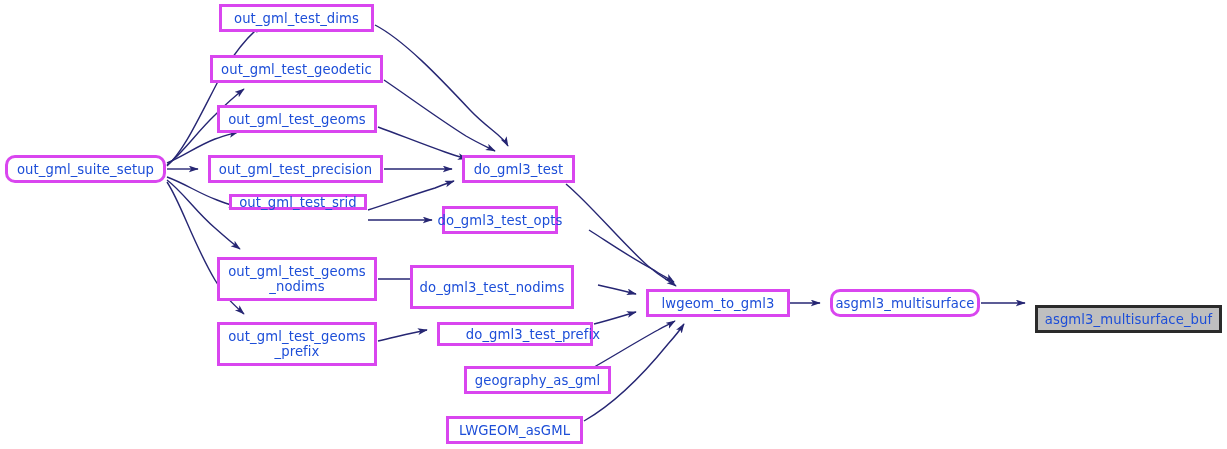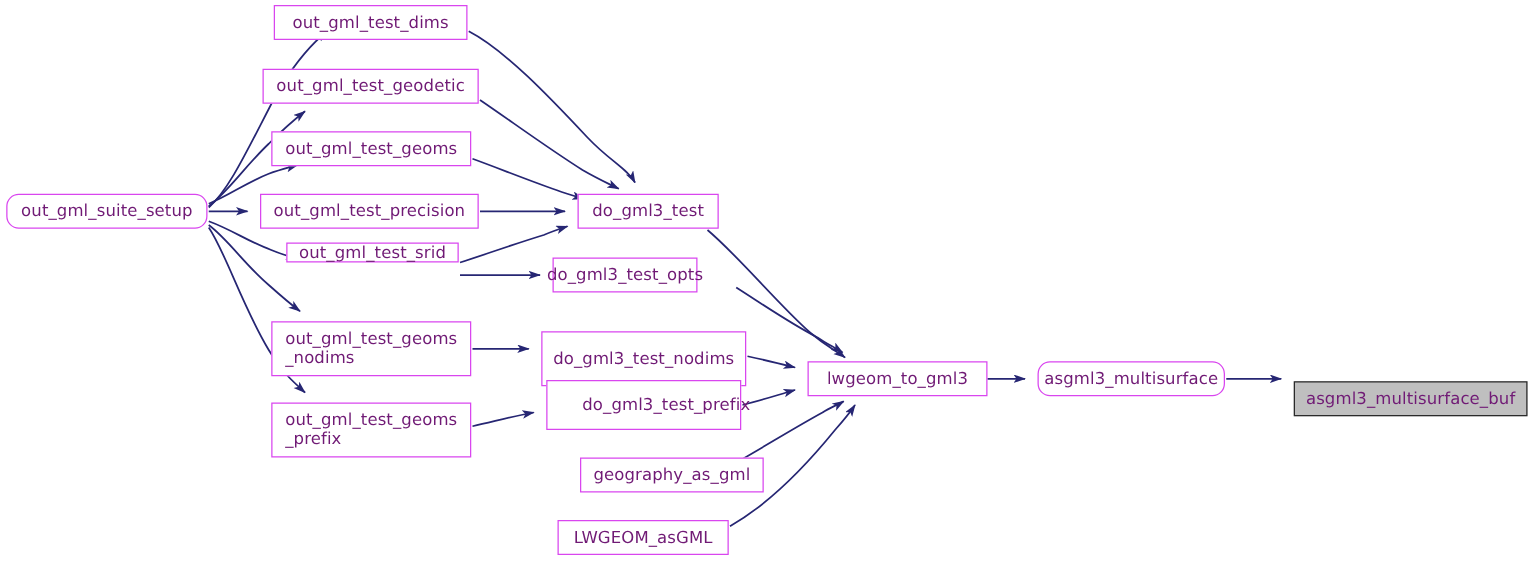--- a/index.html
+++ b/index.html
@@ -21,25 +21,26 @@
     position: absolute;
     left: 0;
     top: 0;
     width: 1227px;
     height: 449px;
   }
   .node {
     position: absolute;
     box-sizing: border-box;
     background: #ffffff;
-    border: 1px solid #d946ef;
+    border: 3px solid #d946ef;
     display: flex;
     align-items: center;
     justify-content: center;
-    color: #701a75;
+    text-align: center;
+    color: #1d4ed8;
     font-size: 13.2px;
     line-height: 15px;
     letter-spacing: 0.1px;
     white-space: pre-line;
     z-index: 3;
   }
   .node.highlight {
     background: #bfbfbf;
     border-color: #2a2a2a;
   }
@@ -92,22 +93,22 @@
       <div class="node" style="left: 210px; top: 55px; width: 173px; height: 28px;"><span class="node-label">out_gml_test_geodetic</span></div>
       <div class="node" style="left: 217px; top: 105px; width: 160px; height: 28px;"><span class="node-label">out_gml_test_geoms</span></div>
       <div class="node" style="left: 208px; top: 155px; width: 175px; height: 28px;"><span class="node-label">out_gml_test_precision</span></div>
       <div class="node" style="left: 229px; top: 194px; width: 138px; height: 16px;"><span class="node-label">out_gml_test_srid</span></div>
       <div class="node" style="left: 217px; top: 257px; width: 160px; height: 44px;"><span class="node-label">out_gml_test_geoms
 _nodims</span></div>
       <div class="node" style="left: 217px; top: 322px; width: 160px; height: 44px;"><span class="node-label">out_gml_test_geoms
 _prefix</span></div>
       <div class="node" style="left: 462px; top: 155px; width: 113px; height: 28px;"><span class="node-label">do_gml3_test</span></div>
       <div class="node" style="left: 442px; top: 206px; width: 116px; height: 28px;"><span class="node-label">do_gml3_test_opts</span></div>
-      <div class="node" style="left: 433px; top: 265px; width: 164px; height: 44px;"><span class="node-label">do_gml3_test_nodims</span></div>
-      <div class="node" style="left: 437px; top: 304px; width: 156px; height: 40px; padding-left: 36px;"><span class="node-label">do_gml3_test_prefix</span></div>
+      <div class="node" style="left: 410px; top: 265px; width: 164px; height: 44px;"><span class="node-label">do_gml3_test_nodims</span></div>
+      <div class="node" style="left: 437px; top: 322px; width: 156px; height: 24px; padding-left: 36px;"><span class="node-label">do_gml3_test_prefix</span></div>
       <div class="node" style="left: 441px; top: 366px; width: 147px; height: 28px; margin-left: 23px;"><span class="node-label">geography_as_gml</span></div>
       <div class="node" style="left: 446px; top: 416px; width: 137px; height: 28px;"><span class="node-label">LWGEOM_asGML</span></div>
       <div class="node" style="left: 646px; top: 289px; width: 144px; height: 28px;"><span class="node-label">lwgeom_to_gml3</span></div>
       <div class="node" style="left: 830px; top: 289px; width: 150px; height: 28px; border-radius: 10px;"><span class="node-label">asgml3_multisurface</span></div>
       <div class="node highlight" style="left: 1035px; top: 305px; width: 187px; height: 28px;"><span class="node-label">asgml3_multisurface_buf</span></div>
     </div>
 
 </div>
 
 </body></html>

